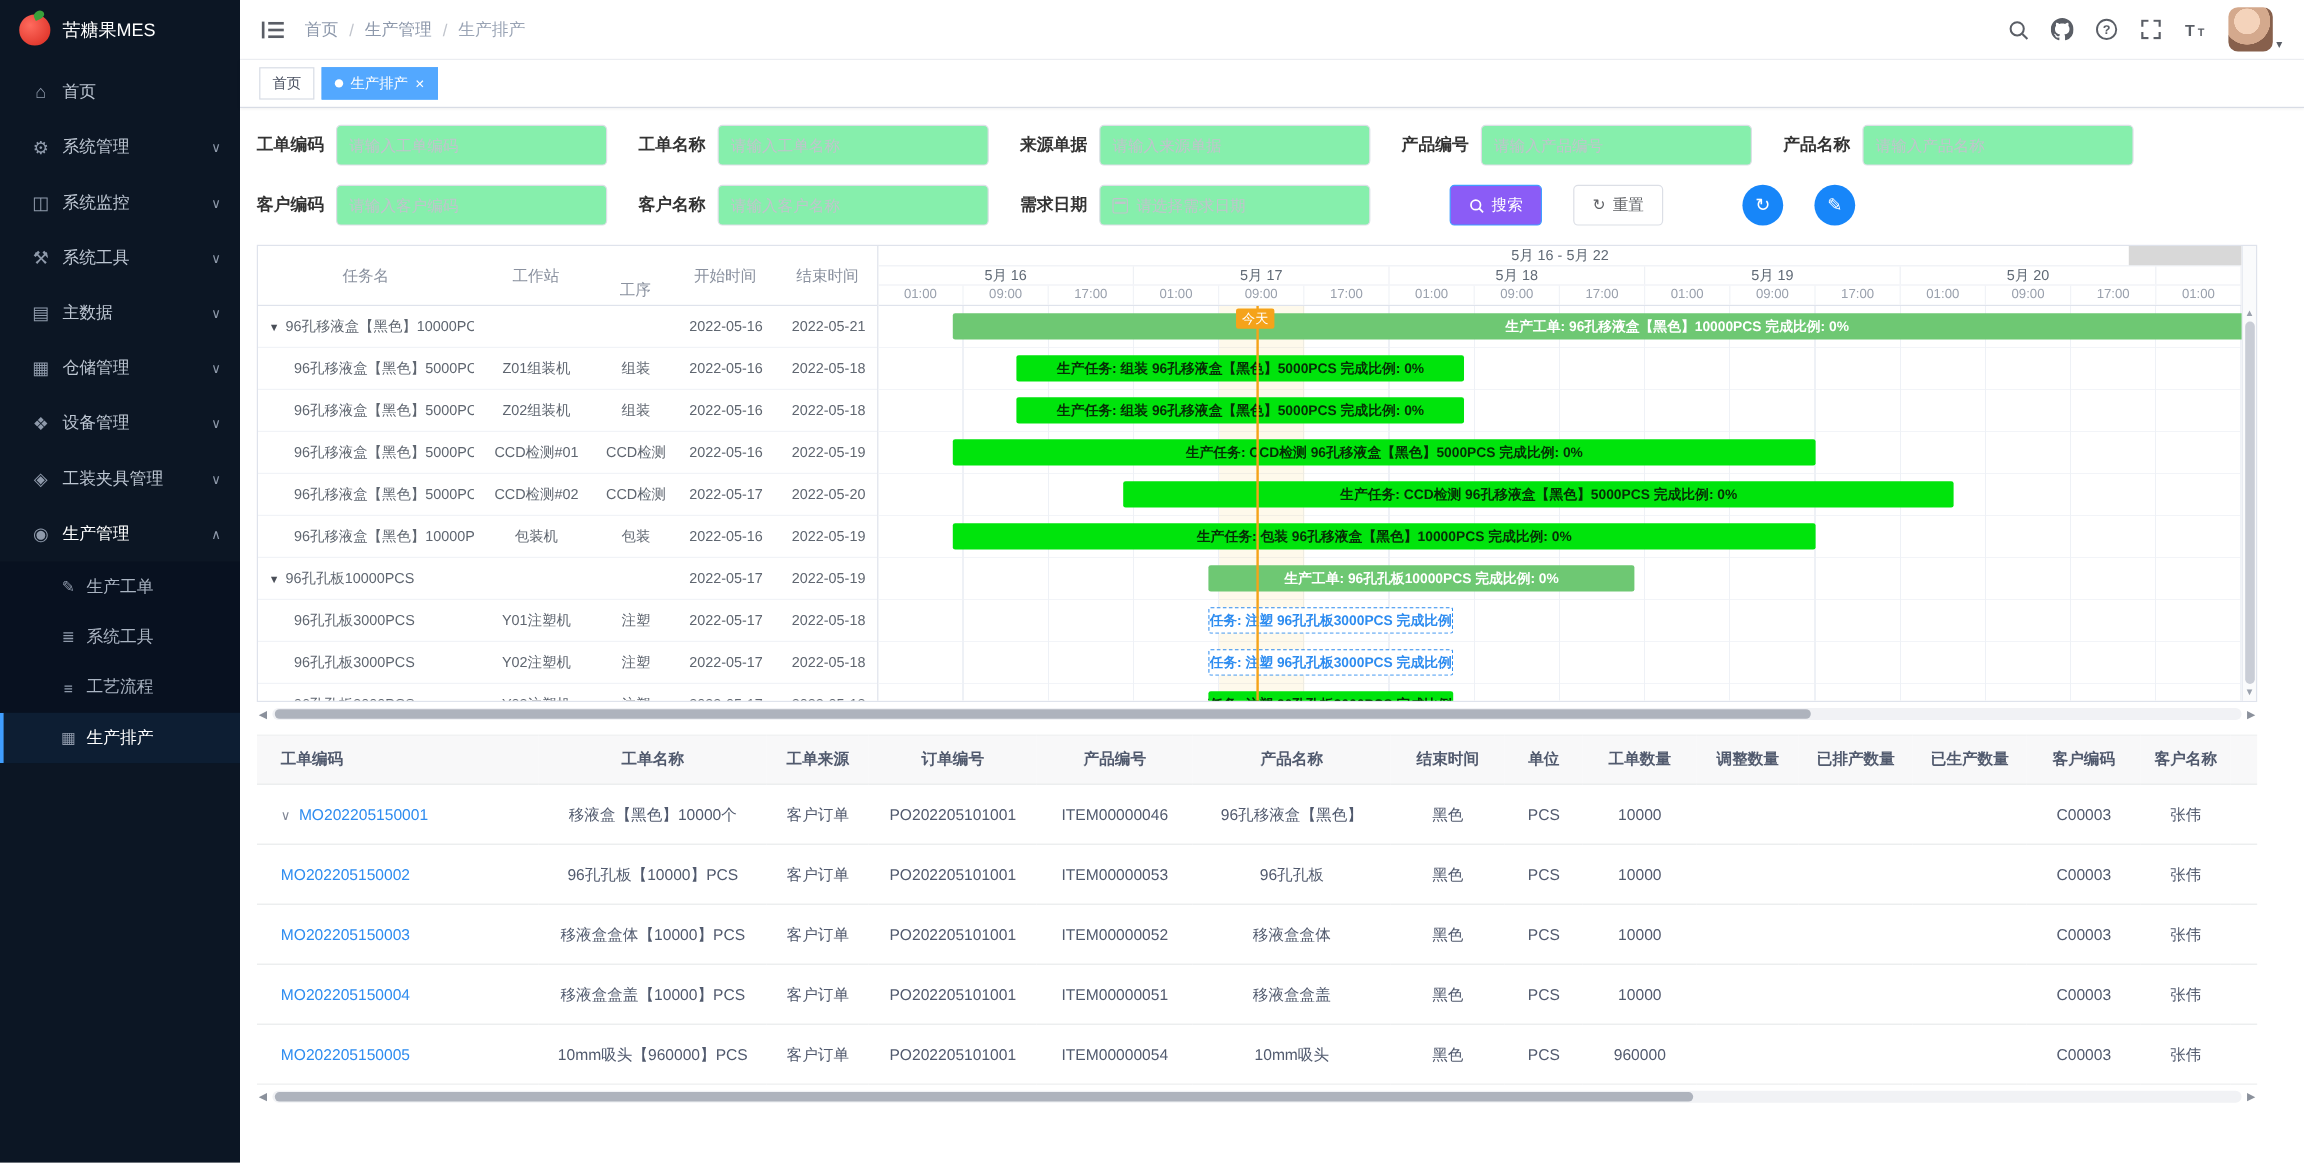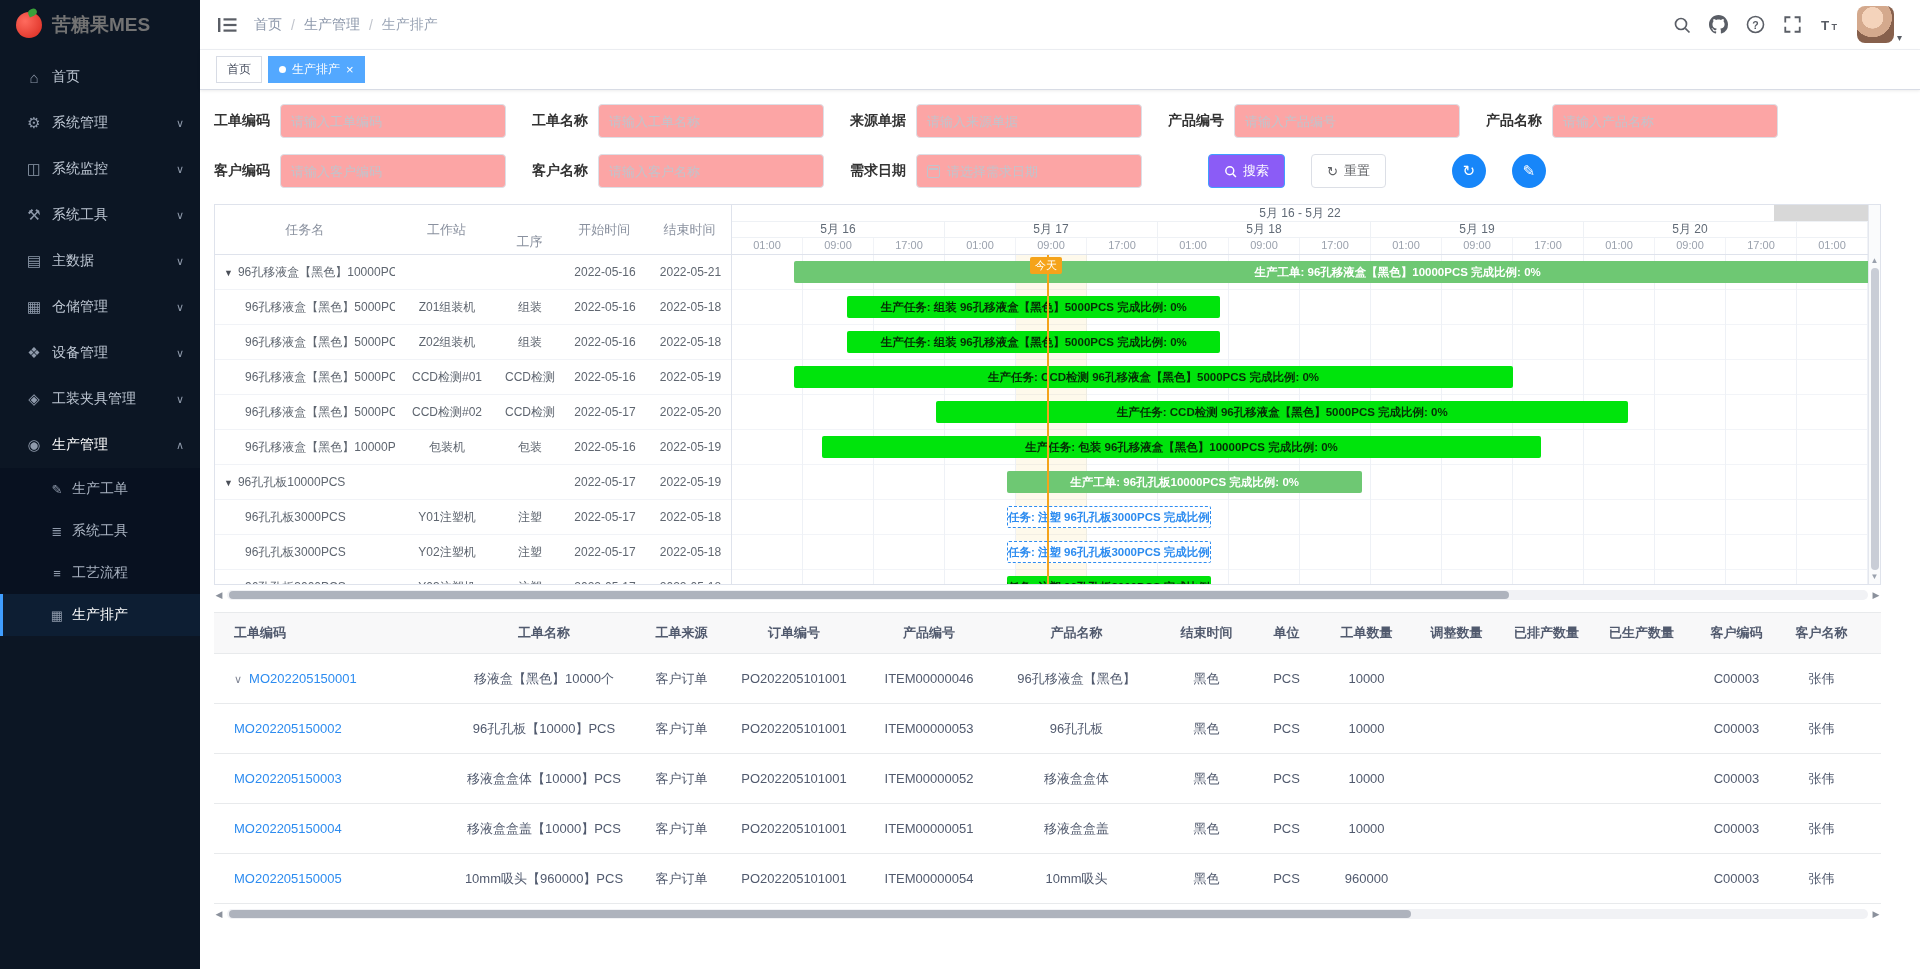--- a/index.html
+++ b/index.html
@@ -4,21 +4,21 @@
 <style>
 *{box-sizing:border-box;margin:0;padding:0}
 html,body{width:1920px;height:969px;overflow:hidden}
 body{font-family:"Liberation Sans","DejaVu Sans",sans-serif;background:#fff;color:#303133;font-size:14px}
 .app{display:flex;height:100%}
 
 .sidebar{width:200px;background:#0c1624;flex-shrink:0;display:flex;flex-direction:column}
 .logo-row{height:50px;display:flex;align-items:center;padding-left:16px;gap:10px;flex-shrink:0}
 .logo-badge{width:26px;height:26px;border-radius:50%;background:radial-gradient(circle at 35% 35%,#ff6b5e,#d8281e);position:relative;flex-shrink:0}
 .logo-badge::after{content:"";position:absolute;top:-3px;left:12px;width:9px;height:7px;background:#3aa03a;border-radius:60% 60% 60% 0;transform:rotate(-25deg)}
-.logo-text{color:#737373;font-size:19px;font-weight:bold;white-space:nowrap}
+.logo-text{color:#ffffff;font-size:15px;font-weight:normal;white-space:nowrap}
 .menu{flex:1;padding-top:4px;overflow:hidden}
 .menu-item{height:46px;display:flex;align-items:center;padding:0 16px 0 22px;color:#bdc6d2;font-size:14px;cursor:pointer;white-space:nowrap}
 .menu-item .mi-icon{width:24px;font-size:15px;color:#8f9aab;margin-right:6px;text-align:center;flex-shrink:0}
 .menu-item .mi-chev{margin-left:auto;font-size:11px;color:#8f9aab}
 .menu-item.active{color:#fff}
 .submenu{background:#081120}
 .sub-item{height:42px;display:flex;align-items:center;padding-left:46px;color:#aab4c2;font-size:14px;cursor:pointer;white-space:nowrap}
 .sub-item .mi-icon{width:22px;margin-right:4px;font-size:13px;color:#8f9aab;text-align:center}
 .sub-item.active{background:#0d1e33;color:#fff;box-shadow:inset 3px 0 0 #409eff}
 
@@ -37,21 +37,21 @@
 .tabbar{height:40px;background:#fff;border-bottom:1px solid #d8dce5;box-shadow:0 1px 3px rgba(0,0,0,.08);display:flex;align-items:center;padding:0 16px;gap:6px;flex-shrink:0;position:relative;z-index:2}
 .tag{height:27px;display:inline-flex;align-items:center;padding:0 10px;border:1px solid #d8dce5;background:#fff;font-size:12px;color:#495060;gap:6px;cursor:pointer}
 .tag.active{background:#53a8ff;border-color:#53a8ff;color:#fff}
 .tag .dot{width:7px;height:7px;border-radius:50%;background:#fff}
 .tag .close{font-size:13px;line-height:1}
 .content{flex:1;padding:14px 14px 0 14px;overflow:hidden;background:#fff}
 
 .filter-row{display:flex;align-items:center;margin-bottom:16px;gap:26px}
 .ffield{display:flex;align-items:center;gap:10px}
 .flabel{font-size:14px;font-weight:bold;color:#333;white-space:nowrap}
-.finput{width:226px;height:34px;border:1px solid #dcdfe6;border-radius:4px;padding:0 10px;font-size:13px;display:flex;align-items:center;gap:7px;background:#fca5a5}
+.finput{width:226px;height:34px;border:1px solid #dcdfe6;border-radius:4px;padding:0 10px;font-size:13px;display:flex;align-items:center;gap:7px;background:#86efac}
 .finput input{border:none;outline:none;flex:1;min-width:0;font-size:13px;color:#606266;font-family:inherit;background:transparent}
 input::placeholder{color:#c0c4cc}
 .cal-icon{width:13px;height:13px;border:1px solid #c0c4cc;border-radius:2px;position:relative;flex-shrink:0}
 .cal-icon::before{content:"";position:absolute;left:1px;right:1px;top:2px;height:2px;background:#c0c4cc}
 .btn{height:34px;border-radius:4px;border:1px solid #dcdfe6;background:#fff;color:#606266;font-size:13px;padding:0 15px;display:inline-flex;align-items:center;gap:6px;cursor:pointer;font-family:inherit;white-space:nowrap}
 .btn.primary{background:#8b5cf6;border-color:#409eff;color:#fff}
 .btn .bicon{font-size:13px}
 .circle-btn{width:34px;height:34px;border-radius:50%;border:none;background:#1786f9;color:#fff;font-size:15px;cursor:pointer;display:inline-flex;align-items:center;justify-content:center;font-family:inherit}
 .gap-lg{width:14px}
 
@@ -441,21 +441,21 @@
                 <span class="hour-cell">01:00</span>
               </div>
           </div>
           <div class="g-rbody" id="grbody">
               <span class="today-band" style="left: 284px; width: 71px;"></span>
               <div class="bar project" style="left: 62.125px; width: 1207px; top: 6px;">生产工单: 96孔移液盒【黑色】10000PCS 完成比例: 0%</div>
               <div class="bar task" style="left: 115.375px; width: 372.75px; top: 41px;">生产任务: 组装 96孔移液盒【黑色】5000PCS 完成比例: 0%</div>
               <div class="bar task" style="left: 115.375px; width: 372.75px; top: 76px;">生产任务: 组装 96孔移液盒【黑色】5000PCS 完成比例: 0%</div>
               <div class="bar task" style="left: 62.125px; width: 718.875px; top: 111px;">生产任务: CCD检测 96孔移液盒【黑色】5000PCS 完成比例: 0%</div>
               <div class="bar task" style="left: 204.125px; width: 692.25px; top: 146px;">生产任务: CCD检测 96孔移液盒【黑色】5000PCS 完成比例: 0%</div>
-              <div class="bar task" style="left: 62.125px; width: 718.875px; top: 181px; margin-left: 28px;">生产任务: 包装 96孔移液盒【黑色】10000PCS 完成比例: 0%</div>
+              <div class="bar task" style="left: 62.125px; width: 718.875px; top: 181px;">生产任务: 包装 96孔移液盒【黑色】10000PCS 完成比例: 0%</div>
               <div class="bar project" style="left: 275.125px; width: 355px; top: 216px;">生产工单: 96孔孔板10000PCS 完成比例: 0%</div>
               <div class="bar editing" style="left: 275.125px; width: 204.125px; top: 251px;">生产任务: 注塑 96孔孔板3000PCS 完成比例: 0%</div>
               <div class="bar editing" style="left: 275.125px; width: 204.125px; top: 286px;">生产任务: 注塑 96孔孔板3000PCS 完成比例: 0%</div>
               <div class="bar task" style="left: 275.125px; width: 204.125px; top: 321px;">生产任务: 注塑 96孔孔板3000PCS 完成比例: 0%</div>
               <span class="today-line" style="left: 315.062px;"></span>
               <span class="today-badge" style="left: 298.062px;">今天</span>
             </div>
         </div>
         <div class="g-vscroll">
           <span class="vs-arrow">▲</span>

